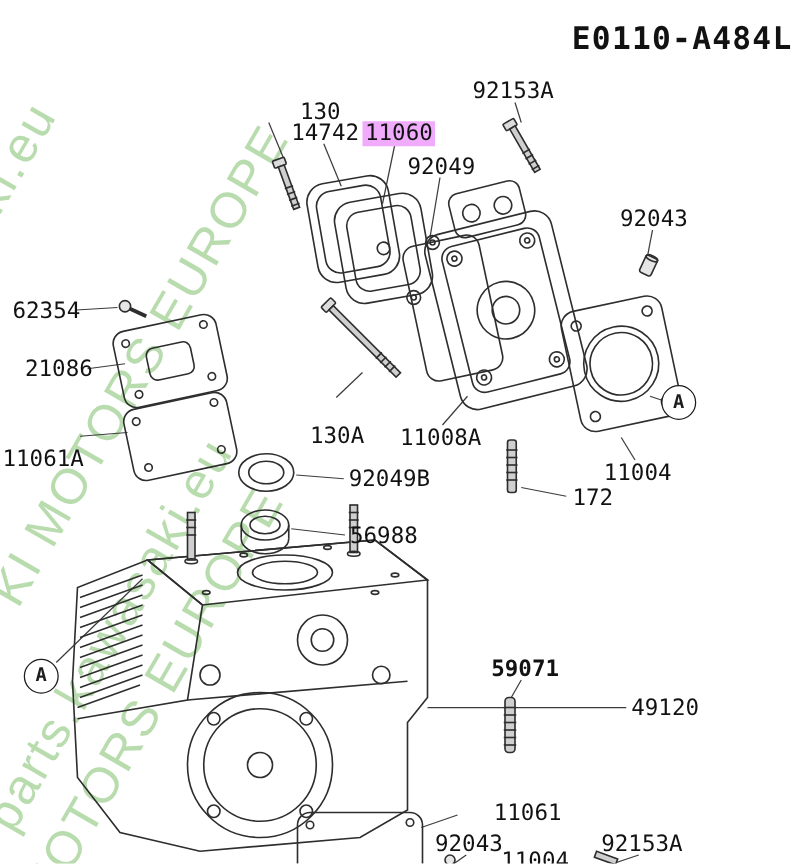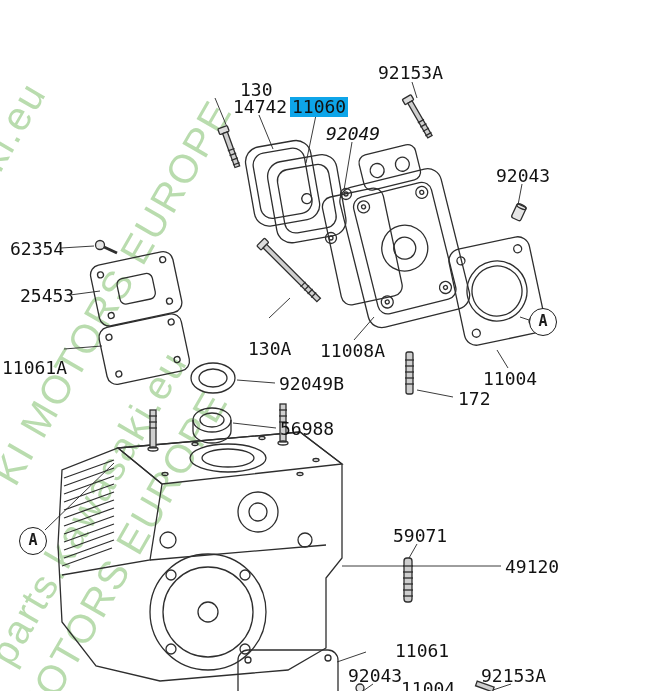--- a/index.html
+++ b/index.html
@@ -256,36 +256,37 @@
       </g>
       <g>
         <rect x="476" y="684" width="18" height="5" transform="rotate(20 485 686)" fill="#cfcfcf"></rect>
       </g>
     </g>
   </svg>
 
   <div>
       <div class="part-label" style="left: 203px; top: 80px; margin-left: 35px;">130</div>
       <div class="part-label" style="left: 231px; top: 97px;">14742</div>
-      <div class="part-label" style="left: 290px; top: 97px; background: #0ea5e9;">11060</div>
-      <div class="part-label" style="left: 324px; top: 124px; font-style: italic;">92049</div>
+      <div class="part-label" style="left: 290px; top: 97px; background: #f0abfc;">11060</div>
+      <div class="part-label" style="left: 324px; top: 124px;">92049</div>
       <div class="part-label" style="left: 376px; top: 63px;">92153A</div>
       <div class="part-label" style="left: 494px; top: 166px;">92043</div>
       <div class="part-label" style="left: 8px; top: 239px;">62354</div>
-      <div class="part-label" style="left: 18px; top: 286px;">25453</div>
+      <div class="part-label" style="left: 18px; top: 286px;">21086</div>
       <div class="part-label" style="left: 0px; top: 331px; margin-top: 27px;">11061A</div>
       <div class="part-label" style="left: 246px; top: 319px; margin-top: 20px;">130A</div>
       <div class="part-label" style="left: 318px; top: 341px;">11008A</div>
       <div class="part-label" style="left: 481px; top: 369px;">11004</div>
       <div class="part-label" style="left: 277px; top: 374px;">92049B</div>
       <div class="part-label" style="left: 456px; top: 389px;">172</div>
       <div class="part-label" style="left: 278px; top: 419px;">56988</div>
-      <div class="part-label" style="left: 391px; top: 526px;">59071</div>
+      <div class="part-label" style="left: 391px; top: 526px; font-weight: bold;">59071</div>
       <div class="part-label" style="left: 476px; top: 557px; margin-left: 27px;">49120</div>
       <div class="part-label" style="left: 369px; top: 641px; margin-left: 24px;">11061</div>
       <div class="part-label" style="left: 346px; top: 666px;">92043</div>
       <div class="part-label" style="left: 399px; top: 679px;">11004</div>
       <div class="part-label" style="left: 479px; top: 666px;">92153A</div>
       <div class="view-marker" style="left: 543px; top: 322px;">A</div>
       <div class="view-marker" style="left: 33px; top: 541px;">A</div>
     </div>
 
+  <div class="page-title">E0110-A484L</div>
 </div>
 
 </body></html>

